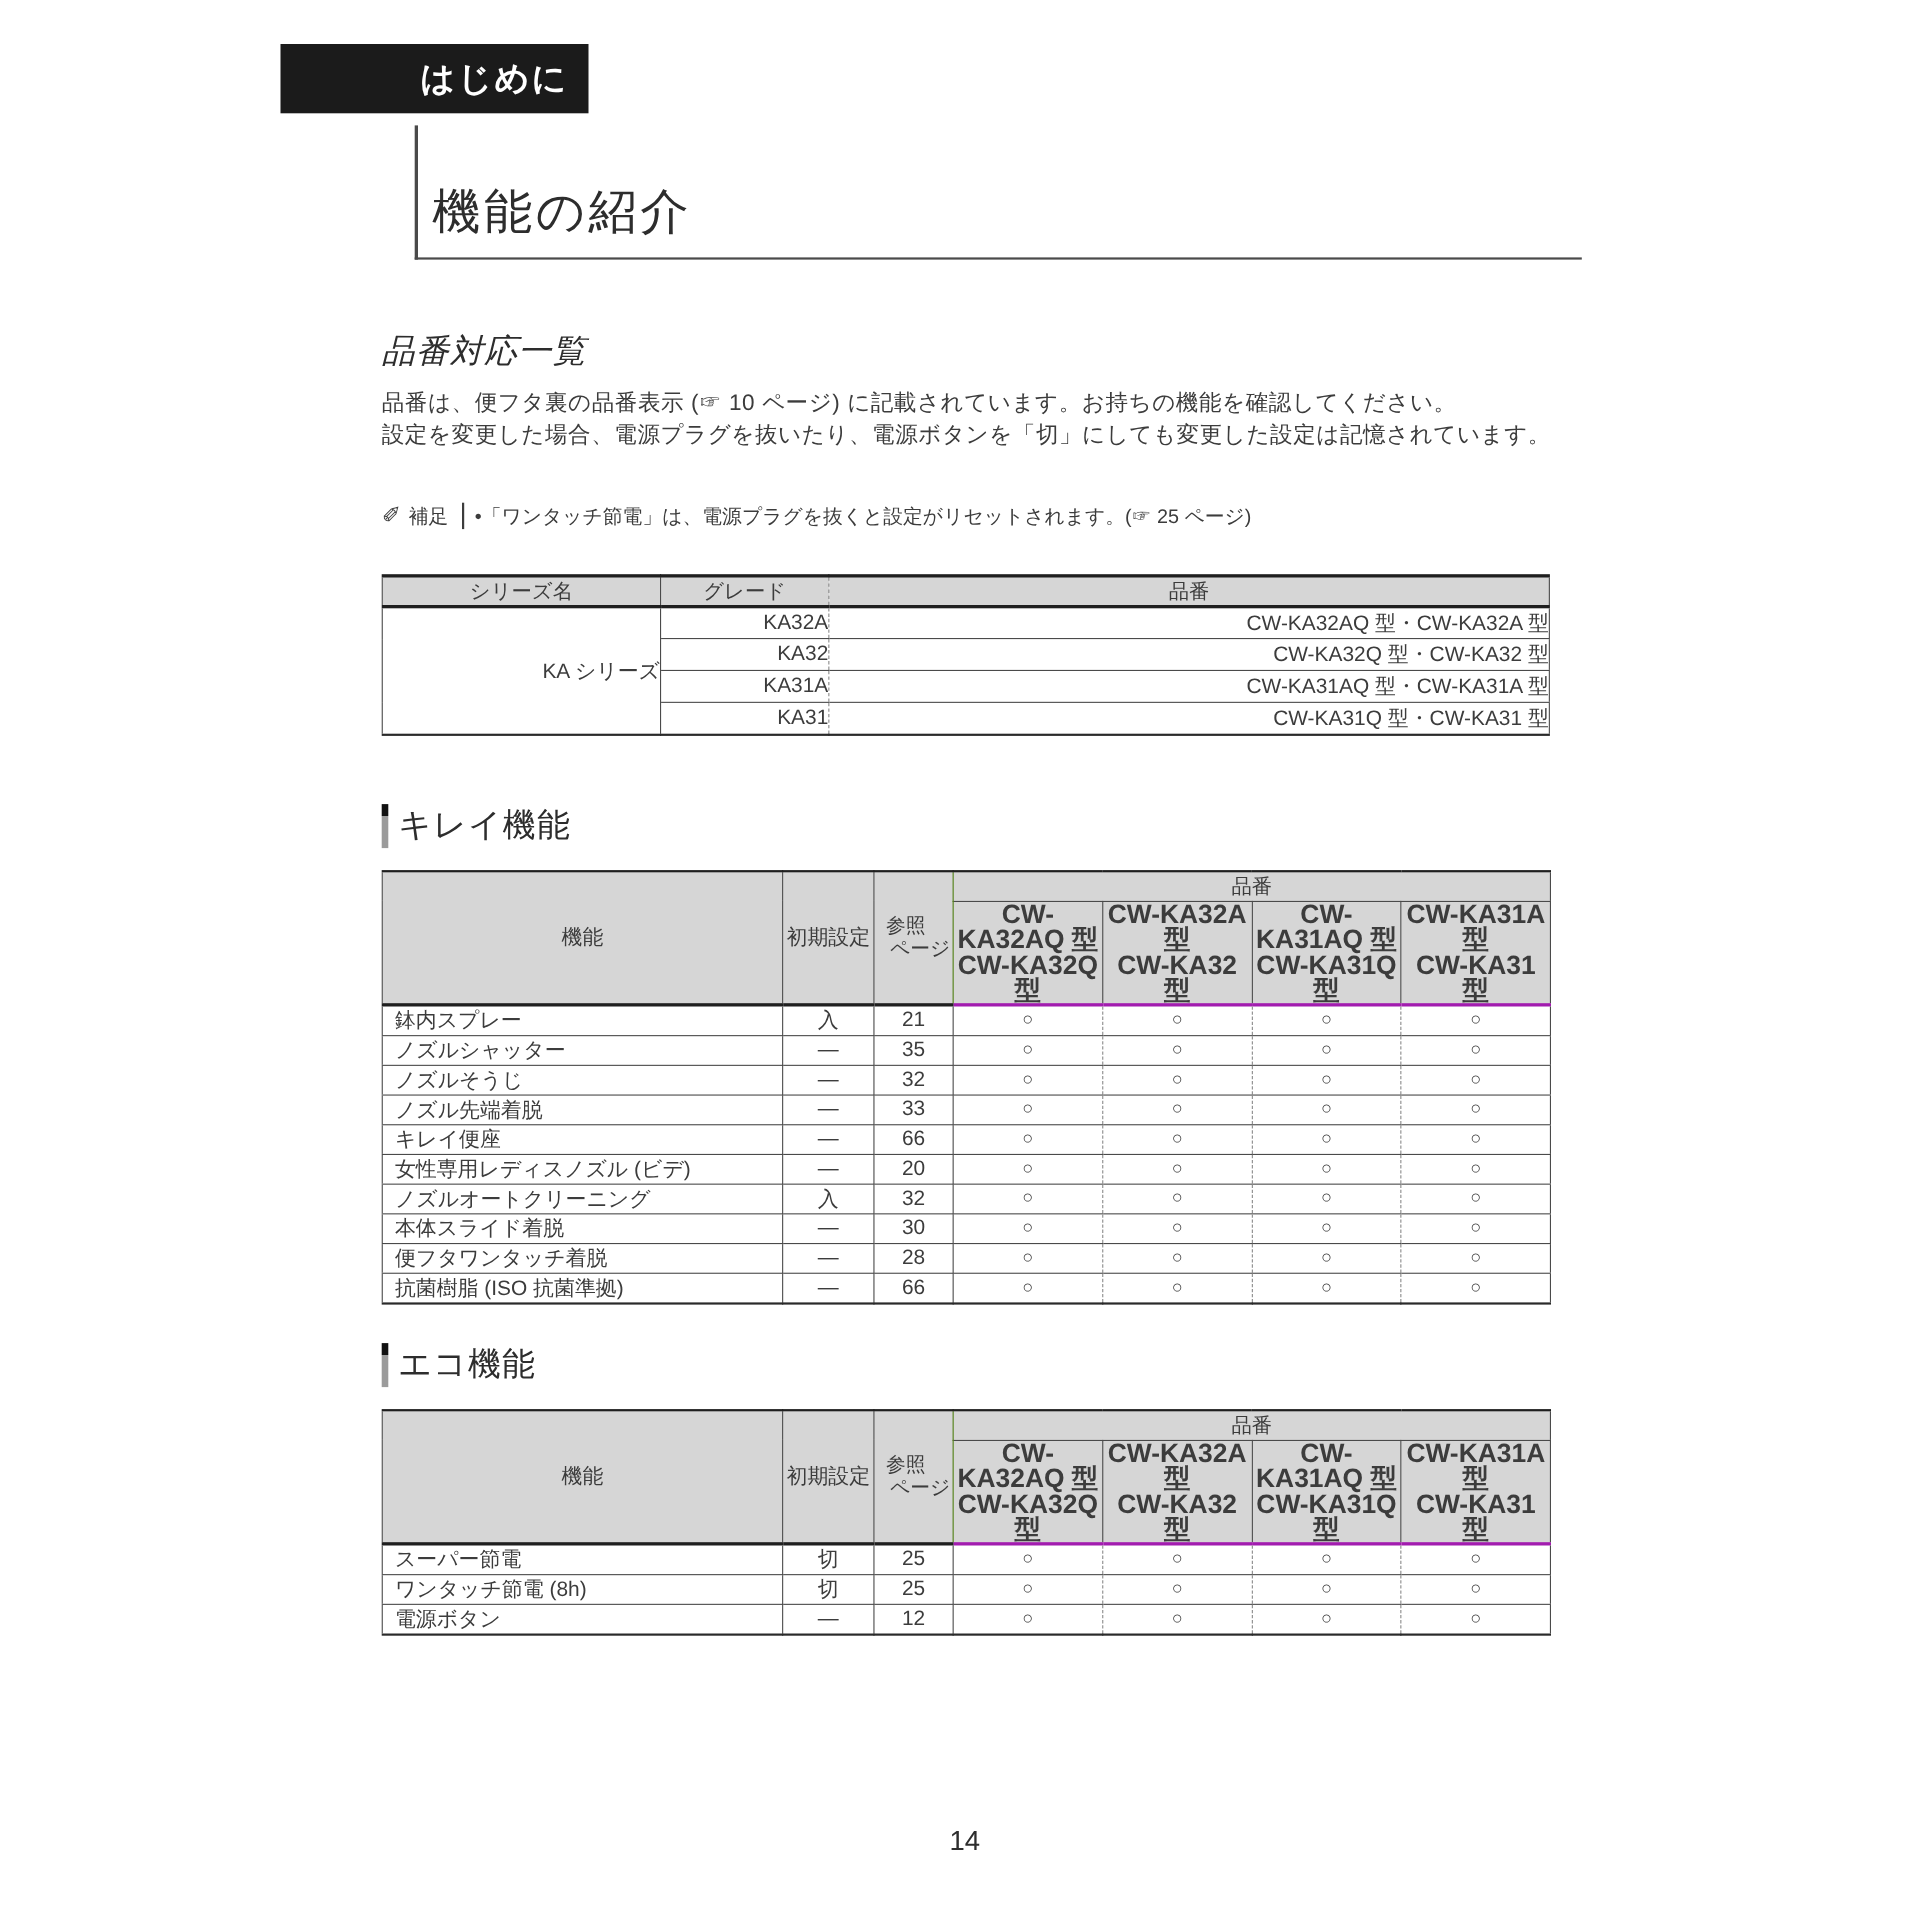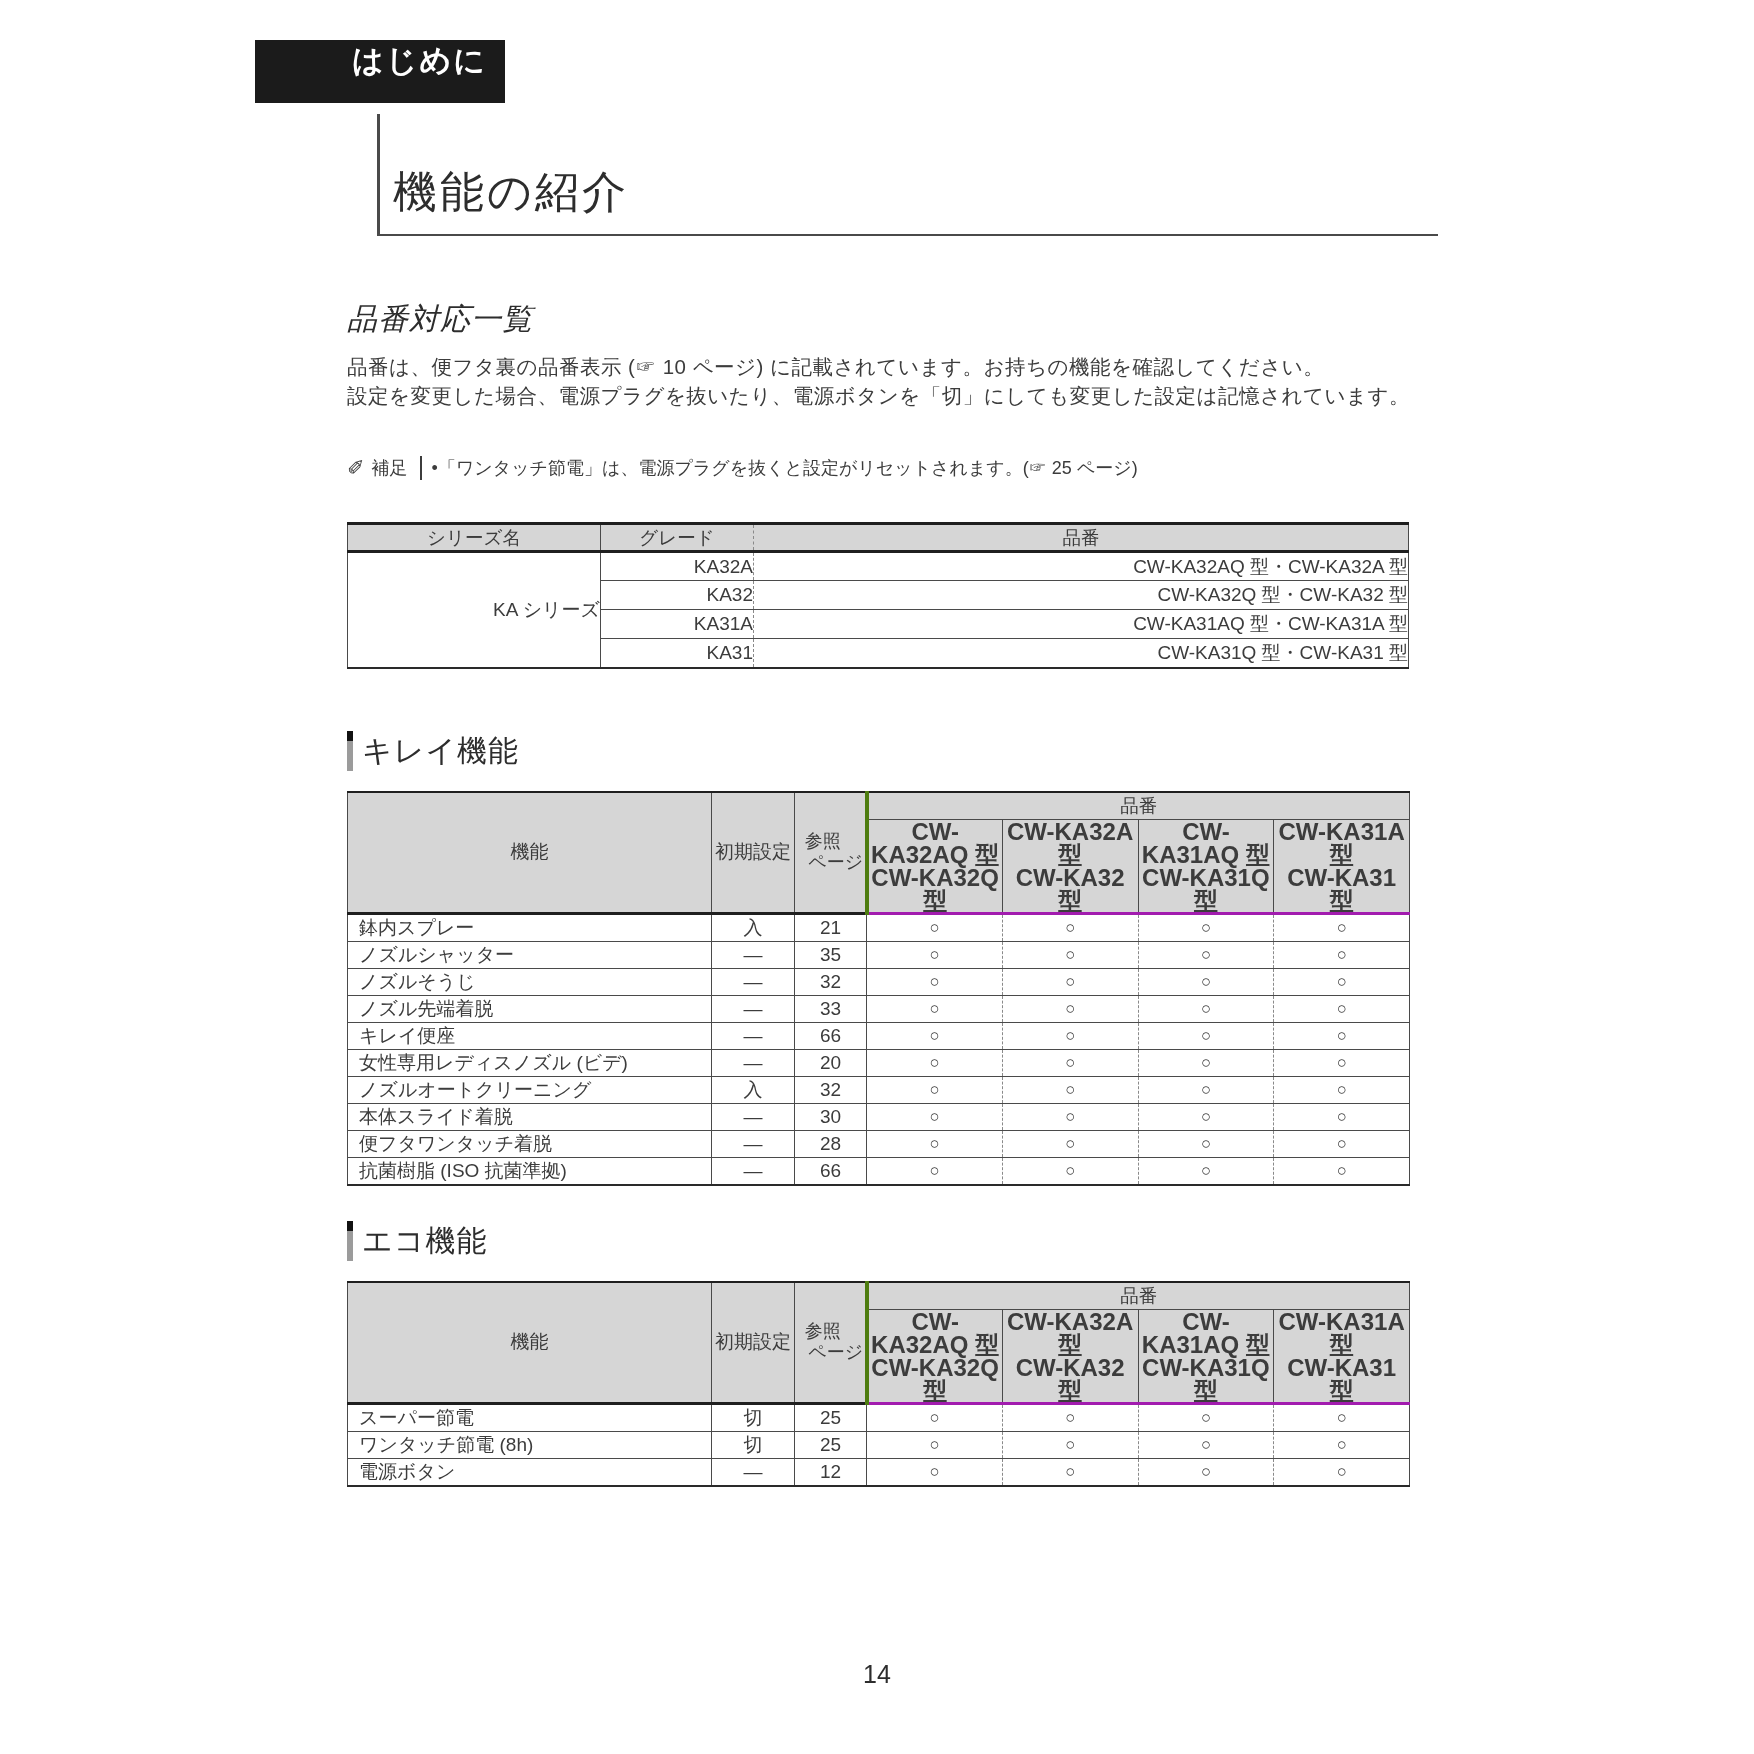--- a/index.html
+++ b/index.html
@@ -7,23 +7,23 @@
   body {
     width: 1754px; height: 1754px;
     font-family: "Liberation Sans", sans-serif;
     color: #3c3c3c;
     position: relative;
   }
   .page { position:absolute; inset:0; background:#fff; overflow:hidden; }
 
   
   .tag-badge {
-    position:absolute; left:255px; top:40px; width:250px; height:63px;
+    position:absolute; left:255px; top:40px; width:280px; height:63px;
     background:#1b1b1b; color:#fff;
-    display:flex; justify-content:flex-end;
+    display:flex; align-items:center; justify-content:flex-end;
     padding-right:18px;
   }
   .tag-badge span { font-size:31px; font-weight:bold; letter-spacing:2px; }
 
   
   .title-block {
     position:absolute; left:347px; top:114px; width:1061px; height:122px;
     border-left:3px solid #4a4a4a; border-bottom:2px solid #4a4a4a;margin-left:30px;
   }
   .title-block h1 {
@@ -87,21 +87,21 @@
   .feature-table col.c-ref { width:72px; }  .feature-table col.c-m { width:135.75px; }
   .feature-table th, .feature-table td {
     border-top:1px solid #4a4a4a; border-bottom:1px solid #4a4a4a;
     padding:0; text-align:center; vertical-align:middle; font-weight:normal;
   }
   .feature-table thead th { background:#d6d6d6; }
   .feature-table thead tr.r1 { height:27px; }
   .feature-table thead tr.r2 { height:51px; }
   .feature-table thead th.h-feat, .feature-table thead th.h-def, .feature-table thead th.h-ref { border-bottom:3px solid #1f1f1f; }
   .feature-table thead th.h-def { border-left:1px solid #4a4a4a; }
-  .feature-table thead th.h-ref { border-left:1px solid #4a4a4a; border-right:4px solid #4d7c0f; font-size:18px; line-height:21px; }
+  .feature-table thead th.h-ref { border-left:1px solid #4a4a4a; border-right:1px solid #4d7c0f; font-size:18px; line-height:21px; }
   .feature-table thead th.h-ref div:first-child { transform:translateX(-7px); }
   .feature-table thead th.h-ref div:last-child  { transform:translateX(6px); }
   .feature-table thead th.h-models { border-bottom:1px solid #4a4a4a; font-size:18.5px; }
   .feature-table thead th.h-model  { border-top:none; border-bottom:3px solid #a21caf; border-left:1px solid #4a4a4a; font-size:24px; line-height:23px;font-weight:bold; }
   .feature-table thead th.h-model:first-child { border-left:none; }
   .feature-table tbody tr { height:26.5px; }
   .feature-table td.feat { text-align:left; padding-left:11px; border-right:1px solid #4a4a4a; }
   .feature-table td.def  { border-right:1px solid #4a4a4a; }
   .feature-table td.ref  { border-right:1px solid #4a4a4a; }
   .feature-table td.mark { border-left:1px dashed #8a8a8a; font-size:16.5px; color:#404040; }

